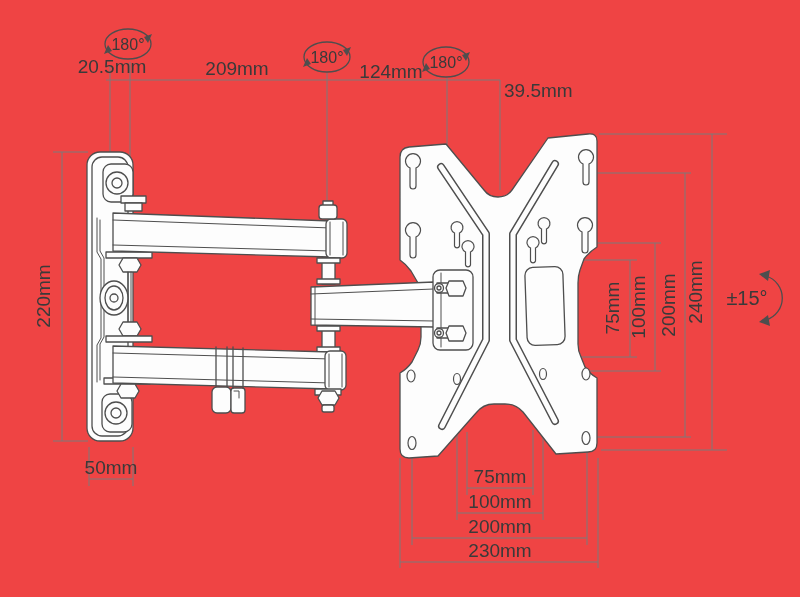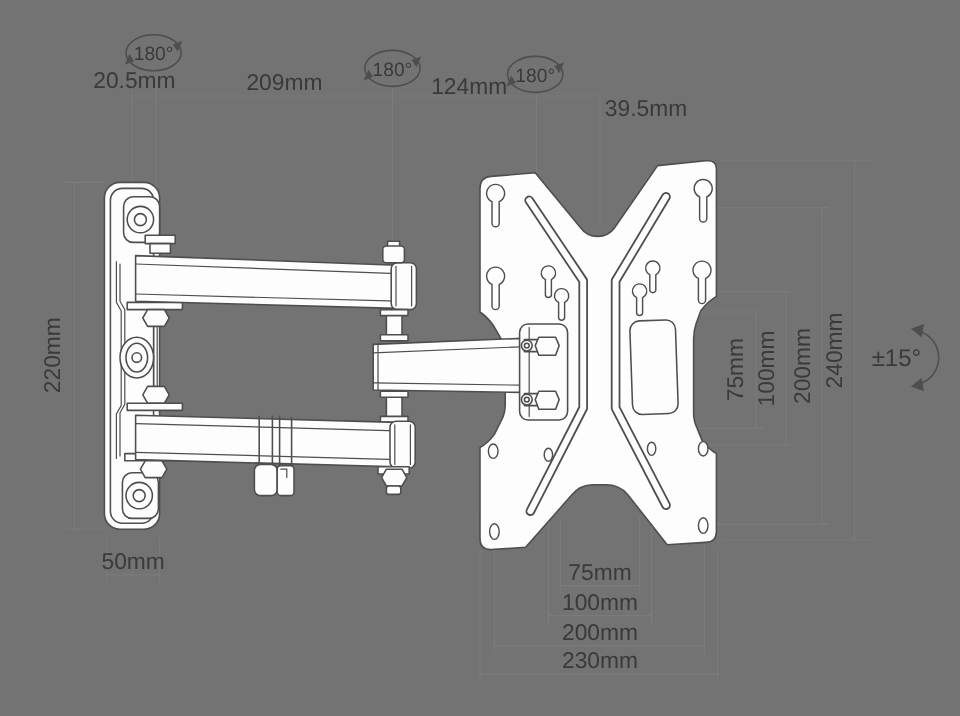--- a/index.html
+++ b/index.html
@@ -1,16 +1,16 @@
 <!DOCTYPE html>
 <html><head>
 <meta charset="utf-8">
 <style>
   html,body { margin:0; padding:0; background:#ffffff; }
-  .stage { width:800px; height:597px; background:#737373; position:relative; overflow:hidden; }
+  .stage { width:800px; height:597px; background:#ef4444; position:relative; overflow:hidden; }
   .ln  { stroke:#7b7b7b; stroke-width:1; fill:none; }
   .dw  { stroke:#4e4e4e; stroke-width:1.3; fill:none; stroke-linecap:round; stroke-linejoin:round; }
   .dwf { stroke:#4e4e4e; stroke-width:1.3; fill:#fdfdfd; stroke-linejoin:round; }
   .dwt { stroke:#4e4e4e; stroke-width:1; fill:none; stroke-linecap:round; }
   .hole{ stroke:#4e4e4e; stroke-width:1.2; fill:#fdfdfd; }
   .lbl { font:19px "Liberation Sans", sans-serif; fill:#3a3a3a; }
   .bdg { font:16px "Liberation Sans", sans-serif; fill:#3a3a3a; }
   .tilt{ font:20px "Liberation Sans", sans-serif; fill:#3a3a3a; }
   .arr { fill:#4e4e4e; stroke:none; }
 </style>

